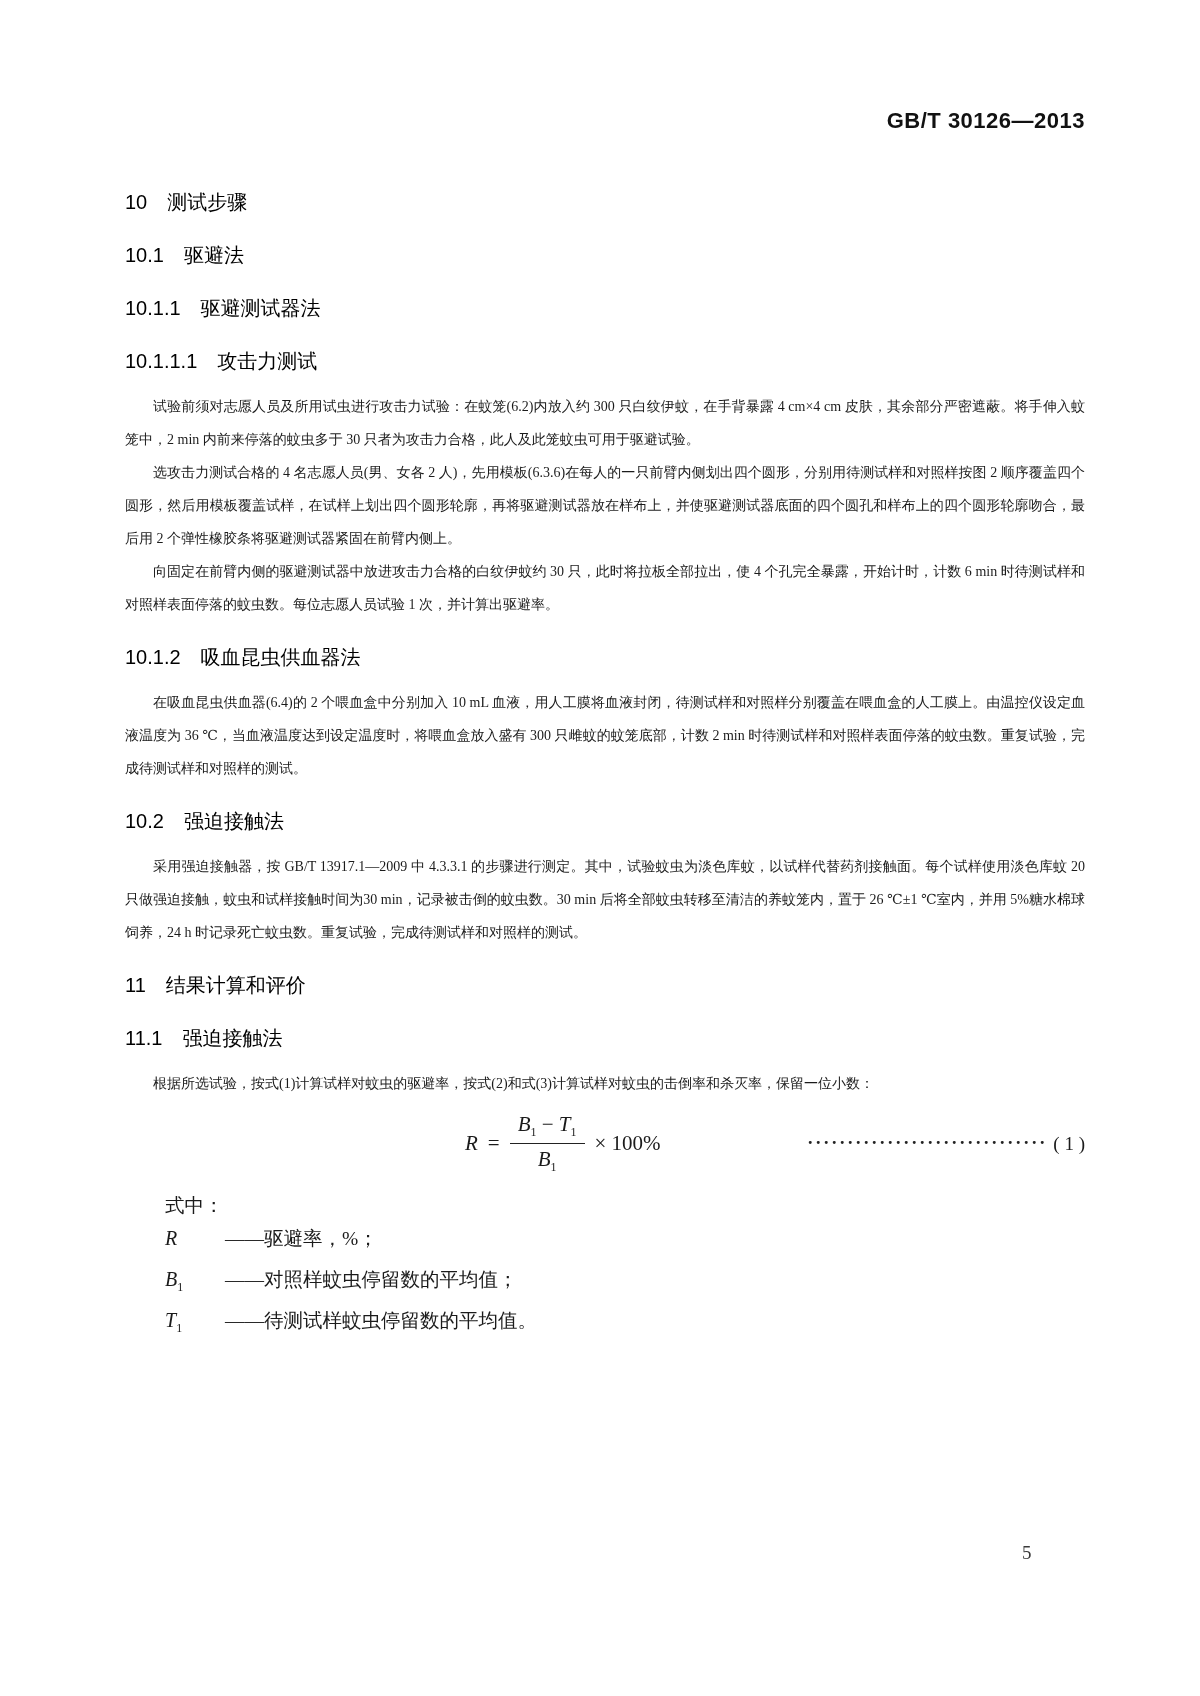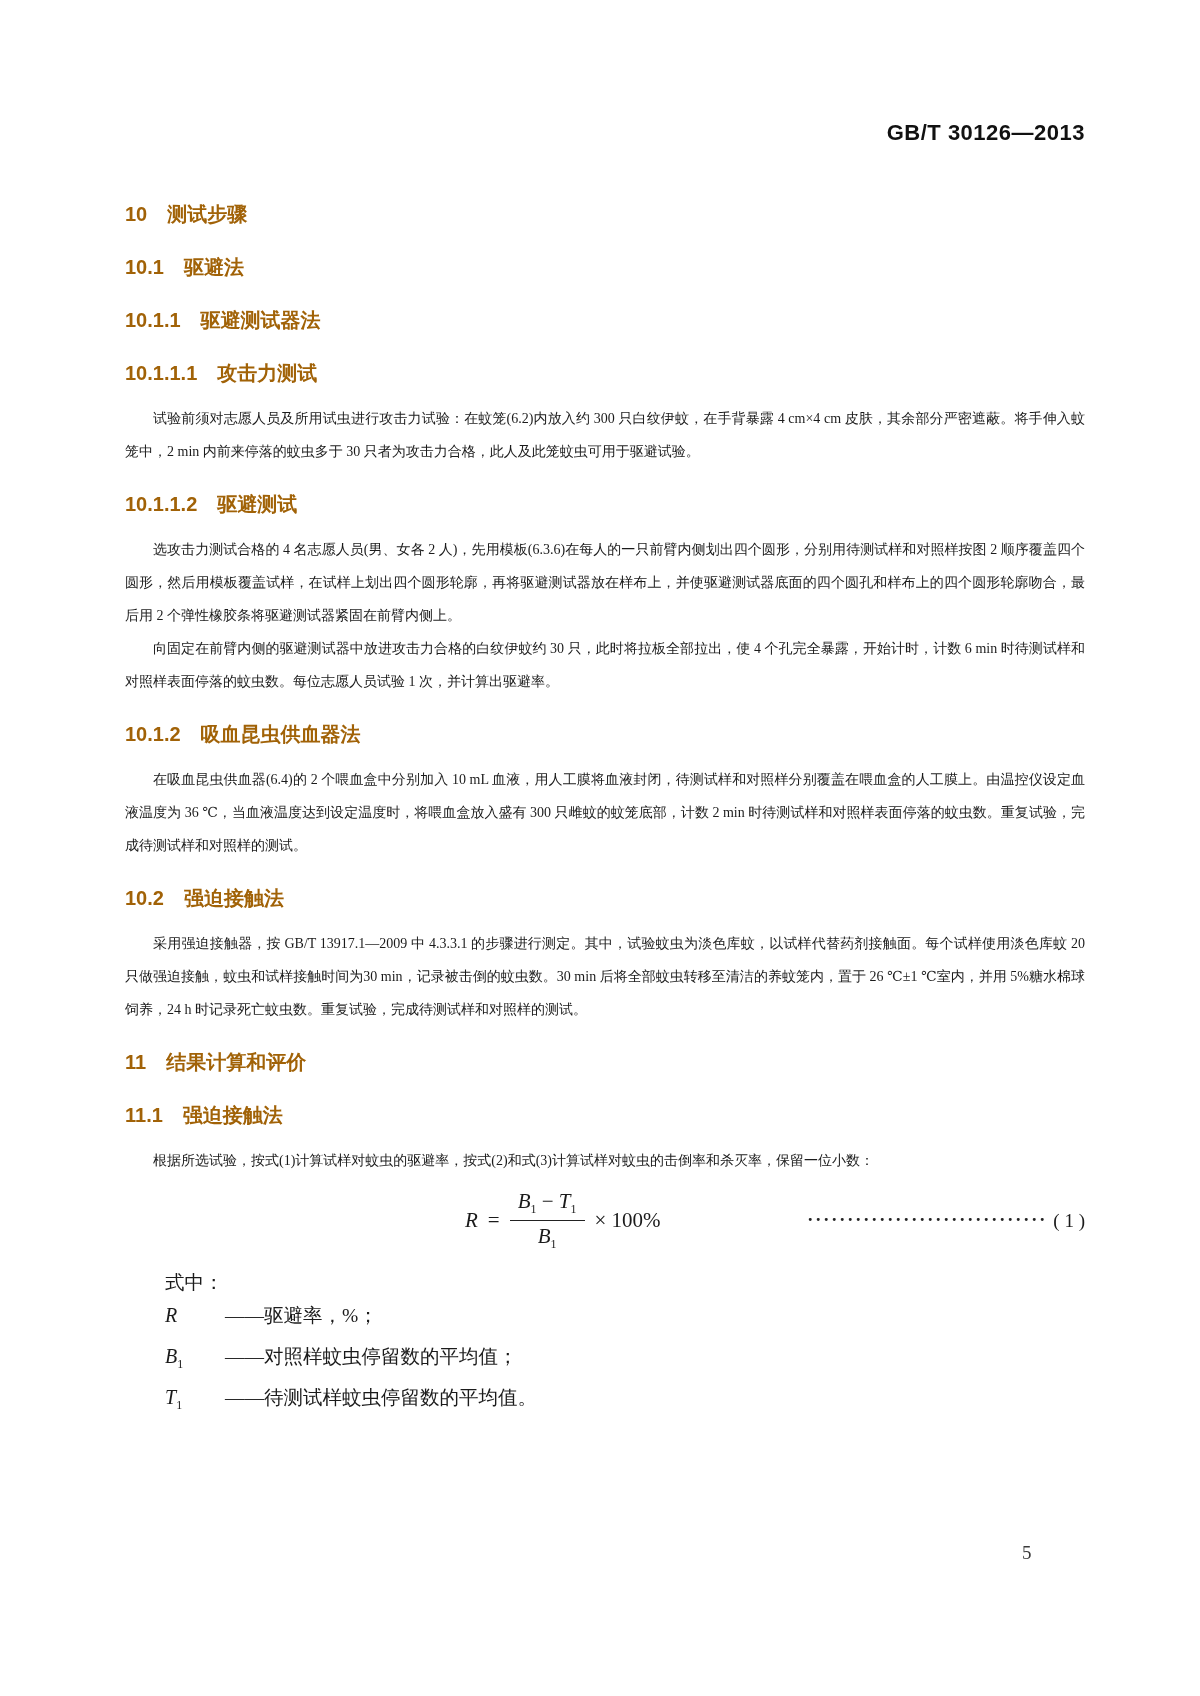--- a/index.html
+++ b/index.html
@@ -14,40 +14,40 @@
   .page {
     position: relative;
     width: 1200px;
     height: 1696px;
     background: #ffffff;
     font-family: "Liberation Serif", "DejaVu Serif", serif;
   }
   .content {
     position: absolute;
     left: 125px;
-    top: 12px;
+    top: 0;
     width: 960px;
   }
   .doc-header {
     padding-top: 108px;
     text-align: right;
     font-family: "Liberation Sans", "DejaVu Sans", sans-serif;
     font-weight: bold;
     font-size: 22px;
     letter-spacing: 0.5px;
     line-height: 26px;
     color: #111;
   }
   .heading {
     font-family: "Liberation Sans", "DejaVu Sans", sans-serif;
-    font-weight: bold;
+    font-weight: normal;
     font-size: 20px;
     line-height: 33px;
     margin: 20px 0 12px 0;
-    color: #a16207;
+    color: #000000;
   }
   .heading.first {
     margin-top: 52px;
   }
   .heading .h-num {
     display: inline-block;
     margin-right: 20px;
   }
   p.body-text {
     margin: 0;
@@ -153,23 +153,20 @@
     <div class="heading">
       <span class="h-num">10.1.1</span><span class="h-title">驱避测试器法</span>
     </div>
 
     <div class="heading">
       <span class="h-num">10.1.1.1</span><span class="h-title">攻击力测试</span>
     </div>
 
     <p class="body-text">试验前须对志愿人员及所用试虫进行攻击力试验：在蚊笼(6.2)内放入约 300 只白纹伊蚊，在手背暴露 4 cm×4 cm 皮肤，其余部分严密遮蔽。将手伸入蚊笼中，2 min 内前来停落的蚊虫多于 30 只者为攻击力合格，此人及此笼蚊虫可用于驱避试验。</p>
 
-    <div class="heading">
-      <span class="h-num">10.1.1.2</span><span class="h-title">驱避测试</span>
-    </div>
 
     <p class="body-text">选攻击力测试合格的 4 名志愿人员(男、女各 2 人)，先用模板(6.3.6)在每人的一只前臂内侧划出四个圆形，分别用待测试样和对照样按图 2 顺序覆盖四个圆形，然后用模板覆盖试样，在试样上划出四个圆形轮廓，再将驱避测试器放在样布上，并使驱避测试器底面的四个圆孔和样布上的四个圆形轮廓吻合，最后用 2 个弹性橡胶条将驱避测试器紧固在前臂内侧上。</p>
     <p class="body-text">向固定在前臂内侧的驱避测试器中放进攻击力合格的白纹伊蚊约 30 只，此时将拉板全部拉出，使 4 个孔完全暴露，开始计时，计数 6 min 时待测试样和对照样表面停落的蚊虫数。每位志愿人员试验 1 次，并计算出驱避率。</p>
 
     <div class="heading">
       <span class="h-num">10.1.2</span><span class="h-title">吸血昆虫供血器法</span>
     </div>
 
     <p class="body-text">在吸血昆虫供血器(6.4)的 2 个喂血盒中分别加入 10 mL 血液，用人工膜将血液封闭，待测试样和对照样分别覆盖在喂血盒的人工膜上。由温控仪设定血液温度为 36 ℃，当血液温度达到设定温度时，将喂血盒放入盛有 300 只雌蚊的蚊笼底部，计数 2 min 时待测试样和对照样表面停落的蚊虫数。重复试验，完成待测试样和对照样的测试。</p>
 

